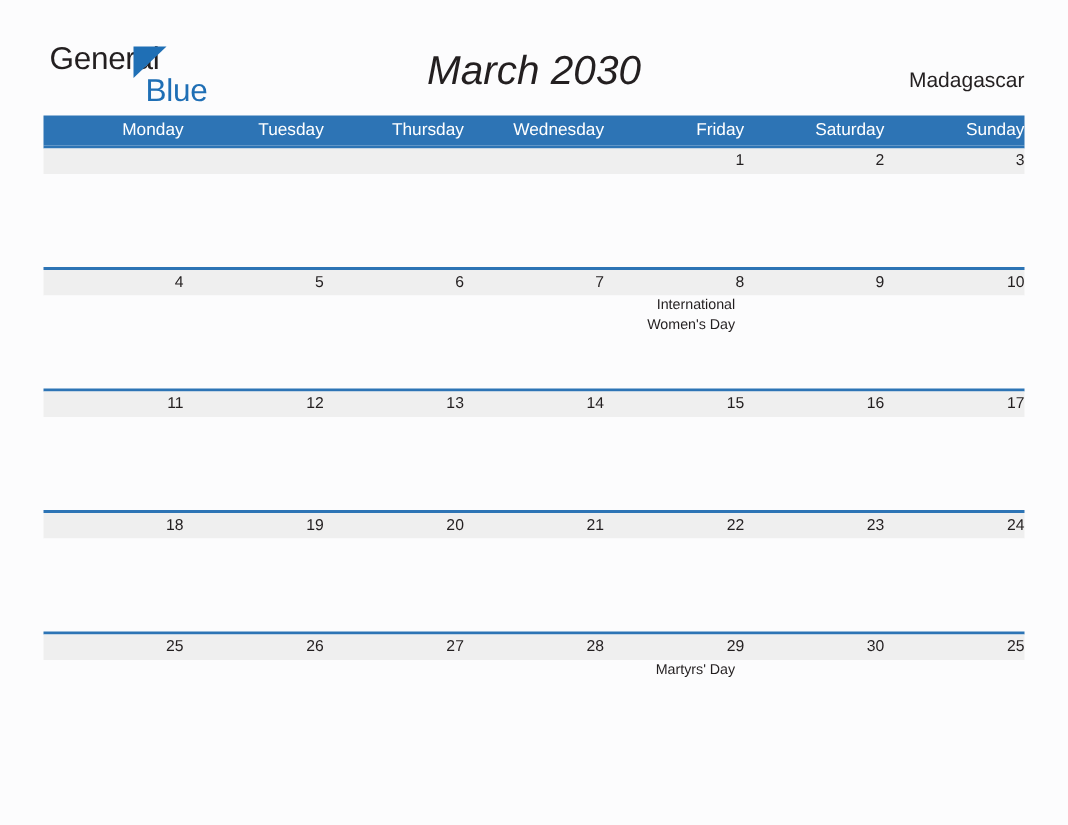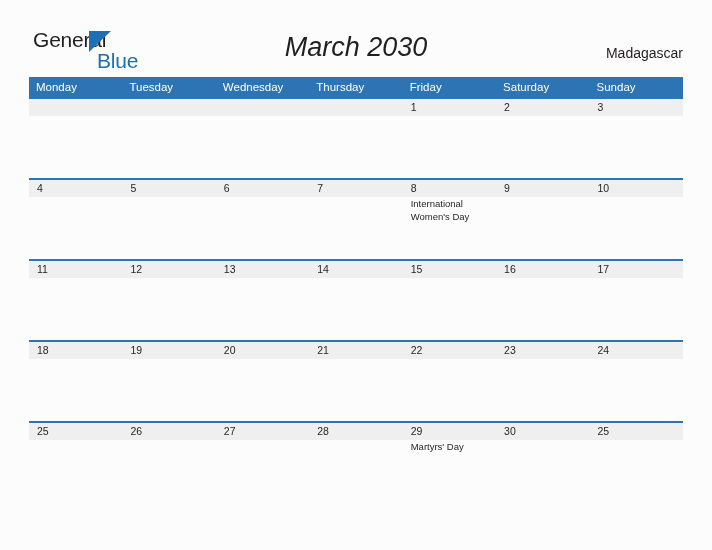--- a/index.html
+++ b/index.html
@@ -77,20 +77,21 @@
     color: #231f20;
     font-family: "Liberation Sans", sans-serif;
   }
 
   
   #calendar {
     position: absolute;
     left: 29px;
     top: 77px;
     width: 654px;
+    text-align: right;
   }
   .dow-row {
     display: flex;
     background: #2d74b5;
     height: 20px;
   }
   .dow-cell {
     flex: 1 1 0;
     color: #ffffff;
     font-size: 11.5px;
@@ -149,22 +150,22 @@
   </div>
 
   <div class="cal-title">March 2030</div>
 
   <div class="country">Madagascar</div>
 
   <div id="calendar">
     <div class="dow-row">
       <div class="dow-cell">Monday</div>
       <div class="dow-cell">Tuesday</div>
+      <div class="dow-cell">Thursday</div>
       <div class="dow-cell">Wednesday</div>
-      <div class="dow-cell">Thursday</div>
       <div class="dow-cell">Friday</div>
       <div class="dow-cell">Saturday</div>
       <div class="dow-cell">Sunday</div>
     </div>
 
     <div class="week">
       <div class="week-rule"></div>
       <div class="week-band">
         <div class="num-cell"></div>
         <div class="num-cell"></div>

